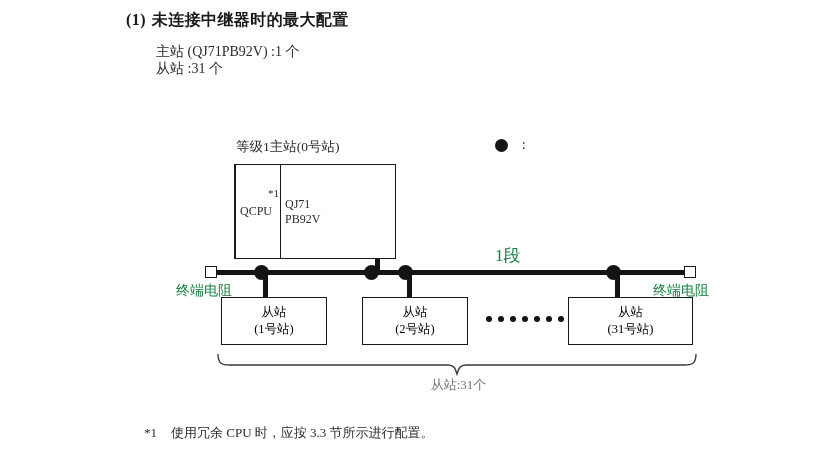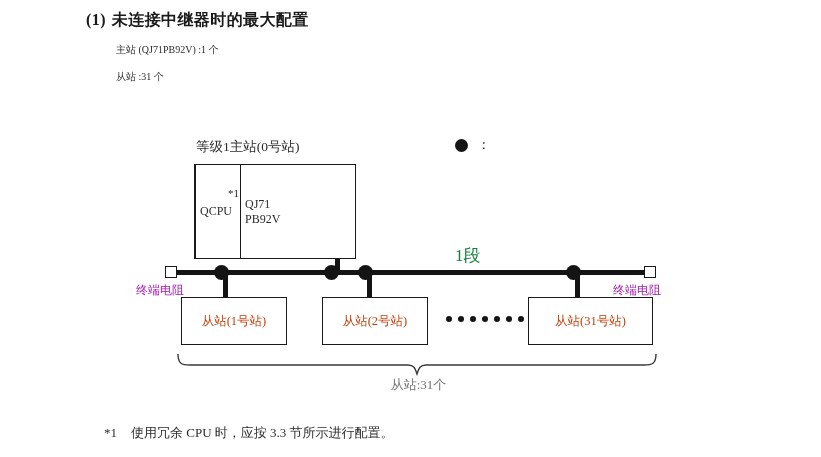--- a/index.html
+++ b/index.html
@@ -11,44 +11,45 @@
     width: 821px;
     height: 457px;
     position: relative;
     font-family: "Liberation Serif", "DejaVu Serif", serif;
     color: #231f20;
     overflow: hidden;
   }
   .page {
     position: absolute;
     inset: 0;
+    margin-left: 40px;
   }
 
   
   .sec-heading {
     position: absolute;
     left: 86px;
     top: 10px;
     font-size: 16px;
     font-weight: bold;
     letter-spacing: 0.4px;
     white-space: nowrap;
     color: #1a1a1a;
   }
   .sec-num { margin-right: 6px; }
 
   .sec-line {
     position: absolute;
     left: 116px;
-    font-size: 10px;
+    font-size: 14px;
     white-space: nowrap;
     color: #2b2b2b;
   }
   .sec-line-1 { top: 43px; }
-  .sec-line-2 { top: 70px; font-family: Liberation Serif, serif; }
+  .sec-line-2 { top: 60px; font-family: Liberation Serif, serif; }
 
   
   .legend {
     position: absolute;
     left: 455px;
     top: 136px;
     display: flex;
     align-items: center;
     white-space: nowrap;
     font-size: 13.5px;
@@ -154,23 +155,23 @@
     border: 1.6px solid #1a1a1a;
     box-sizing: border-box;
     top: 262px;
   }
   .term-left { left: 165px; }
   .term-right { left: 644px; }
 
   .lbl-term {
     position: absolute;
     top: 278px;
-    font-size: 12px;
-    white-space: nowrap;
-    color: #a21caf;
+    font-size: 14px;
+    white-space: nowrap;
+    color: #15803d;
   }
   .lbl-term-left { left: 136px; }
   .lbl-term-right { left: 613px; }
 
   
   .node {
     position: absolute;
     width: 15px;
     height: 15px;
     border-radius: 50%;
@@ -192,26 +193,26 @@
 
   
   .slave {
     position: absolute;
     top: 293px;
     height: 48px;
     border: 1.3px solid #1a1a1a;
     box-sizing: border-box;
     background: #ffffff;
     display: flex;
-    flex-direction: row;
+    flex-direction: column;
     align-items: center;
     justify-content: center;
     font-size: 12.5px;
     line-height: 1.35;
-    color: #c2410c;
+    color: #000000;
   }
 
   
   .ellipsis {
     position: absolute;
     top: 312px;
     left: 446px;
     display: flex;
     gap: 6px;
     align-items: center;

